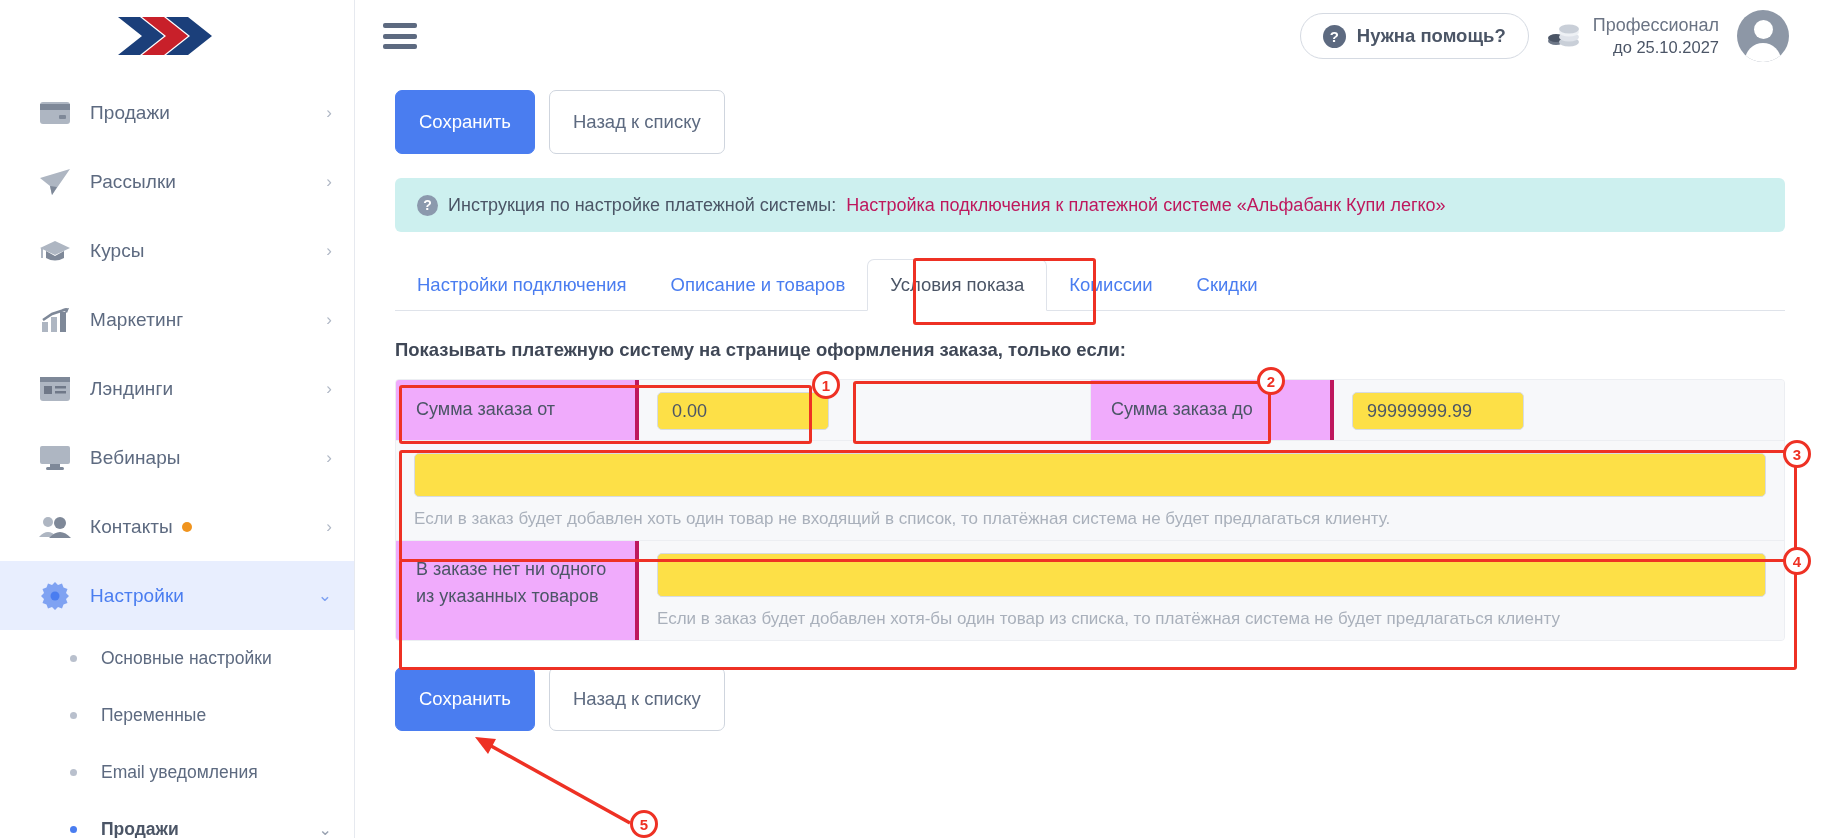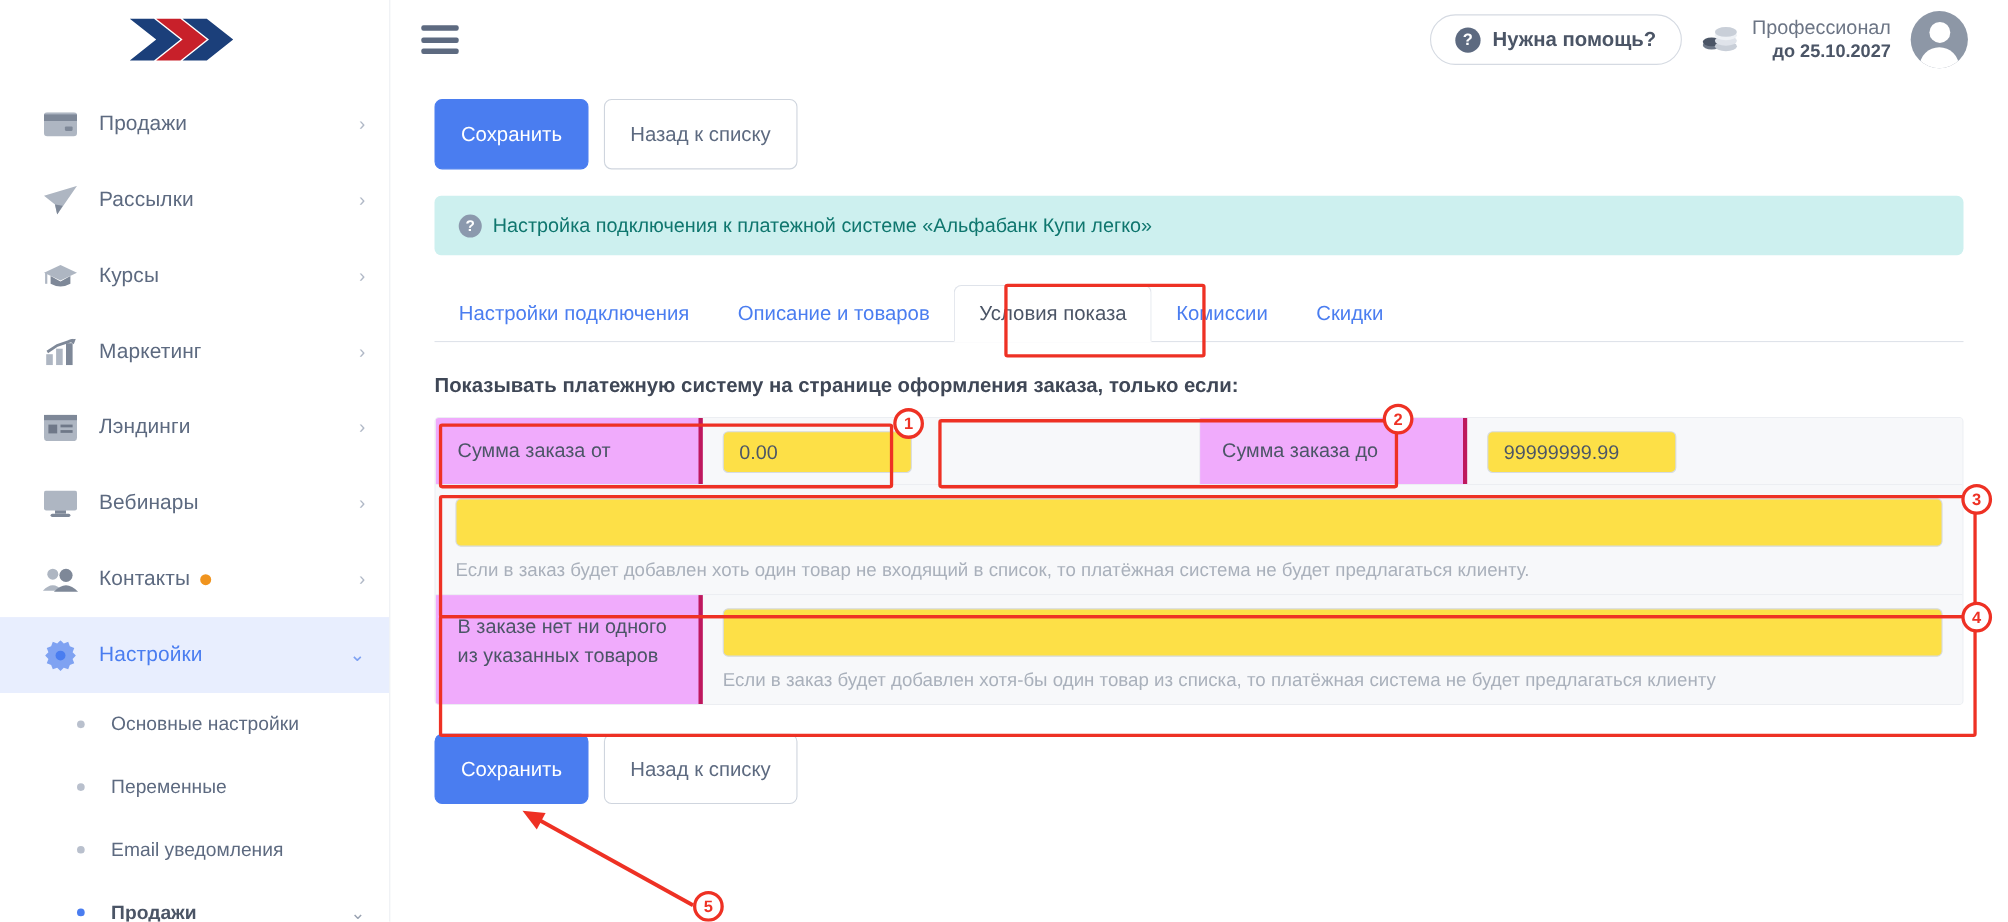--- a/index.html
+++ b/index.html
@@ -76,21 +76,21 @@
   }
   .qmark {
     width: 23px; height: 23px; border-radius: 50%; background: #5d6a80;
     color: #fff; font-size: 15px; font-weight: bold;
     display: flex; align-items: center; justify-content: center; flex: 0 0 23px;
   }
   .plan { display: flex; align-items: center; gap: 12px; }
   .coins { width: 34px; height: 26px; flex: 0 0 34px; }
   .plan-text { text-align: right; line-height: 1.22; }
   .plan-name { font-size: 18px; color: #6b7484; }
-  .plan-date { font-size: 16.5px; color: #4b5566; font-weight: bold; }
+  .plan-date { font-size: 16.5px; color: #4b5566; font-weight: normal; }
   .avatar { width: 52px; height: 52px; border-radius: 50%; background: #8d97a6; position: relative; overflow: hidden; flex: 0 0 52px; cursor: pointer;}
   .avatar::before { content:""; position:absolute; width:19px; height:19px; border-radius:50%; background:#fff; left:16.5px; top:10px;}
   .avatar::after { content:""; position:absolute; width:36px; height:22px; border-radius:18px 18px 0 0; background:#fff; left:8px; top:33px;}
 
   .content { padding: 0 40px 0 40px; }
 
   .btn-row { display: flex; gap: 14px; margin-top: 18px; }
   .btn {
     height: 64px; padding: 0 23px; border-radius: 7px;
     font-size: 18.5px; cursor: pointer; display: flex; align-items: center; justify-content: center;
@@ -101,21 +101,21 @@
 
   .infobar {
     margin-top: 24px; height: 54px; background: #cdf0ef; border-radius: 6px;
     display: flex; align-items: center; padding: 0 22px; gap: 10px;
     font-size: 18px; color: #4b5566;
   }
   .qmark-sm {
     width: 21px; height: 21px; border-radius: 50%; background: #8b99ad; color:#fff;
     font-size: 14px; font-weight: bold; display:flex; align-items:center; justify-content:center; flex:0 0 21px;
   }
-  .infobar a { color: #0f766e; text-decoration: none; cursor: pointer; }
+  .infobar a { color: #be185d; text-decoration: none; cursor: pointer; }
 
   .tabs {
     margin-top: 27px; display: flex; align-items: flex-end;
     border-bottom: 1px solid #dfe3ea; position: relative; height: 52px;
   }
   .tab {
     padding: 0 22px; height: 52px; display: flex; align-items: center;
     font-size: 18.5px; color: #4a7df0; cursor: pointer; white-space: nowrap;
     position: relative; top: 1px;
   }
@@ -340,20 +340,21 @@
 
     <div class="content">
 
       <div class="btn-row">
         <div class="btn btn-primary">Сохранить</div>
         <div class="btn btn-default">Назад к списку</div>
       </div>
 
       <div class="infobar">
         <span class="qmark-sm">?</span>
+        <span>Инструкция по настройке платежной системы:</span>
         <a>Настройка подключения к платежной системе «Альфабанк Купи легко»</a>
       </div>
 
       <div class="tabs">
         <div class="tab">Настройки подключения</div>
         <div class="tab">Описание и товаров</div>
         <div class="tab active">Условия показа</div>
         <div class="tab">Комиссии</div>
         <div class="tab">Скидки</div>
       </div>

